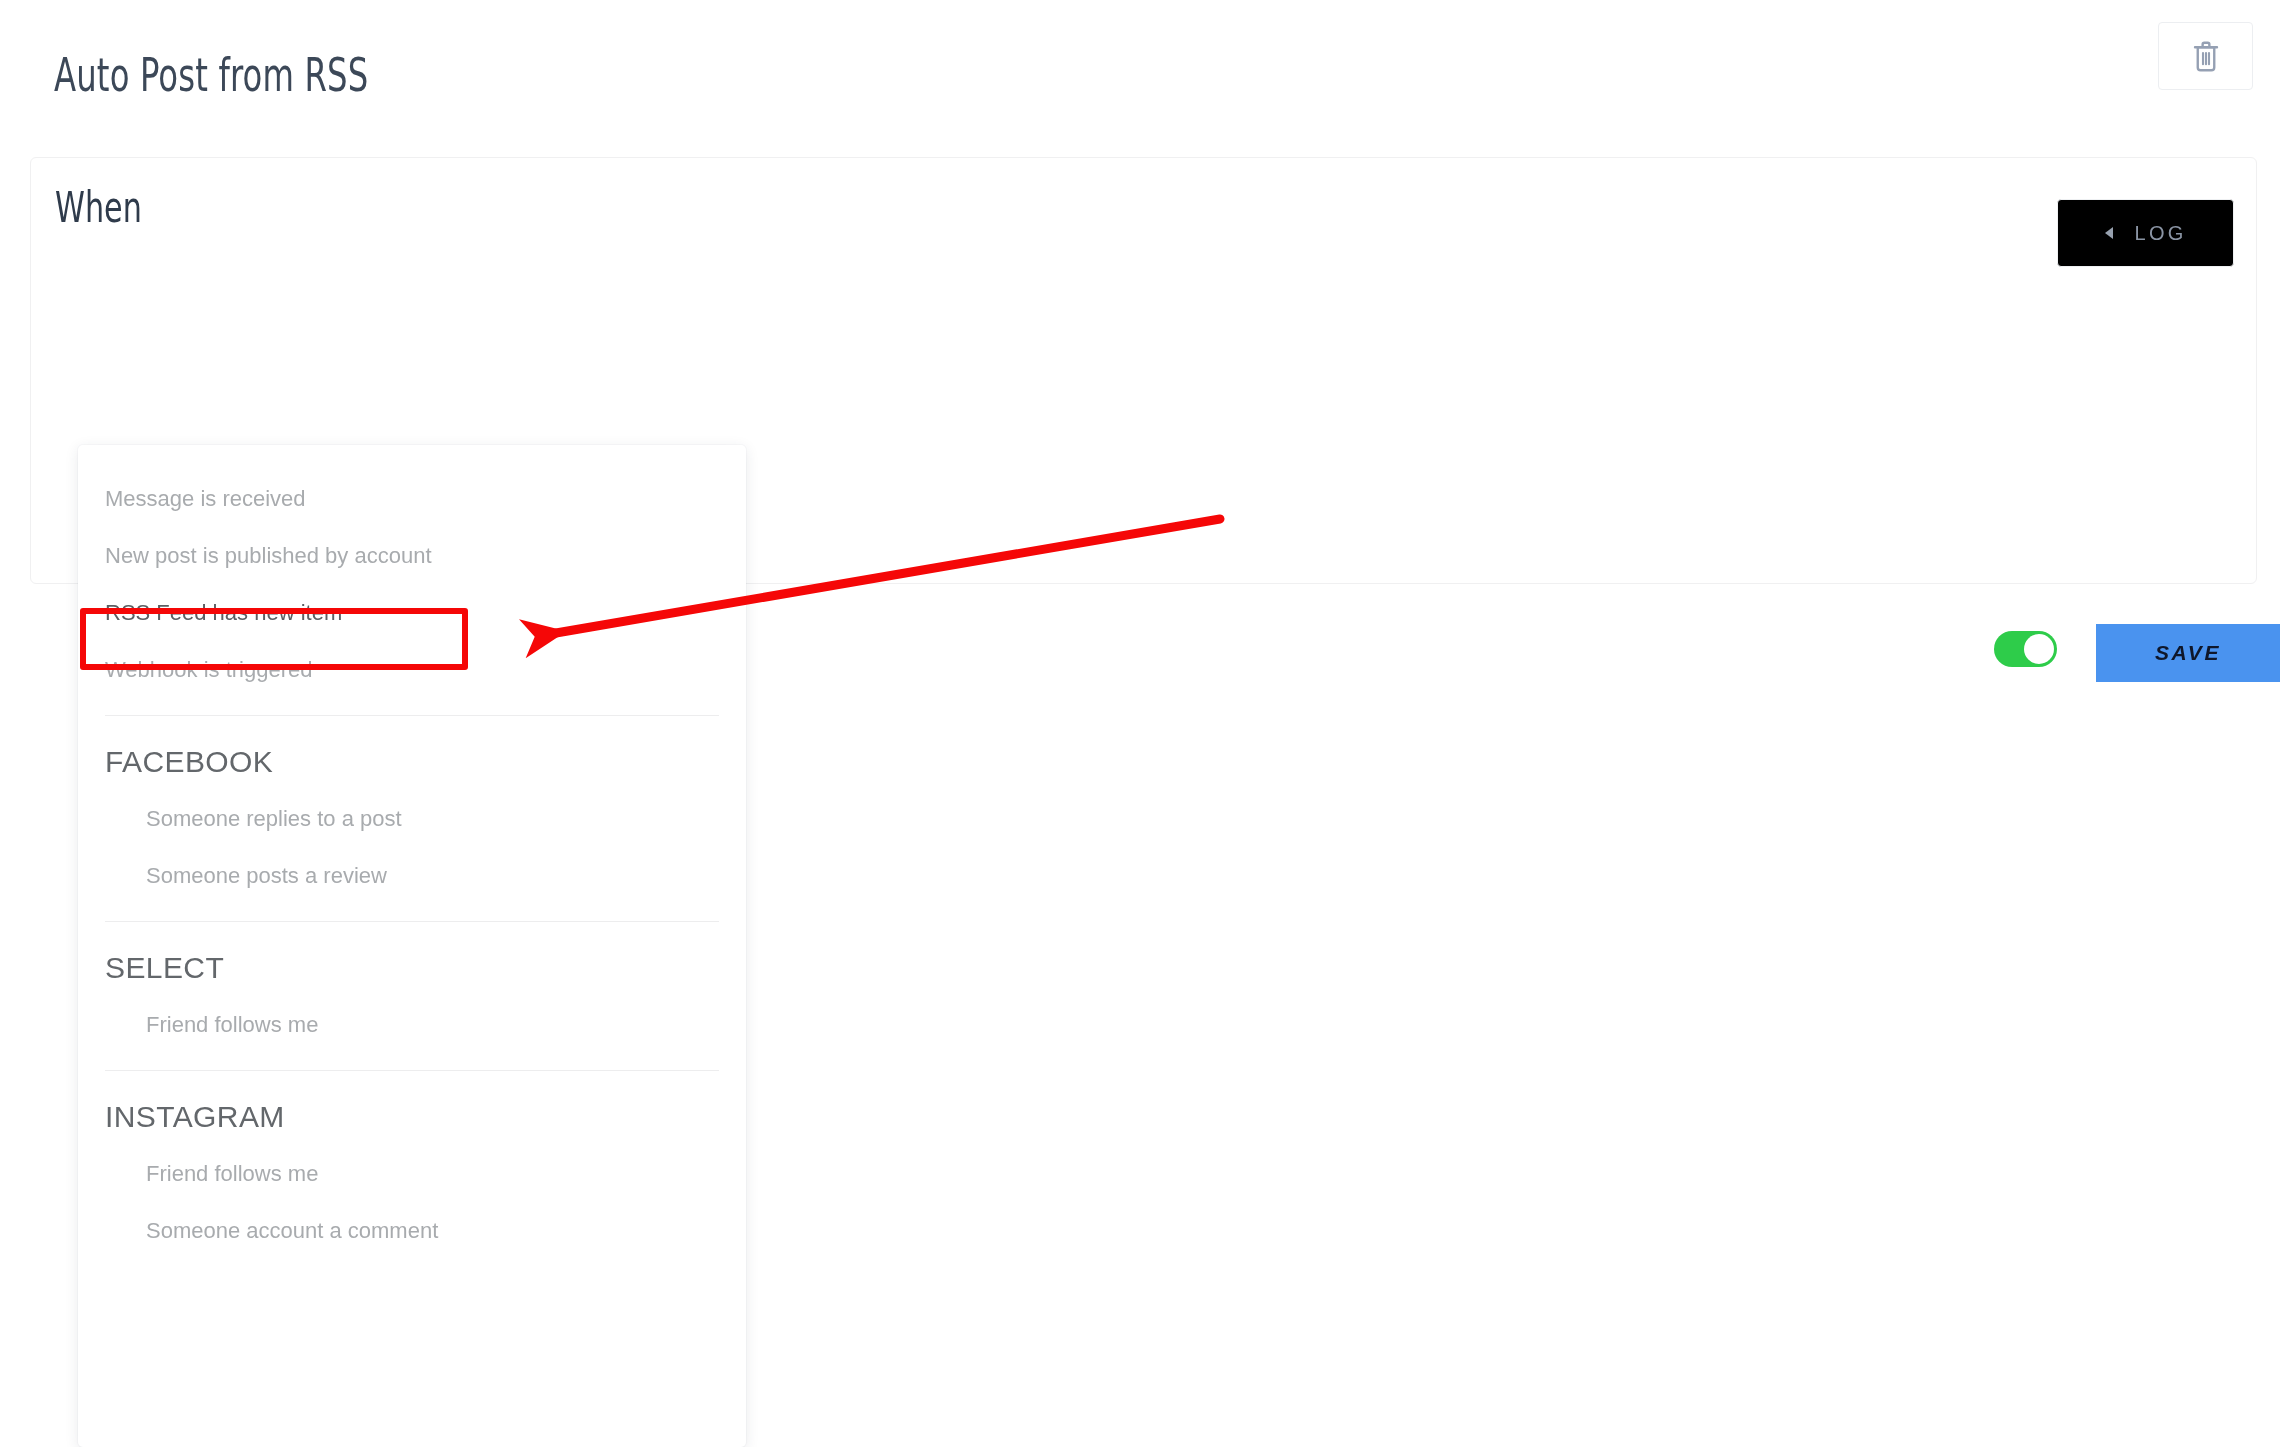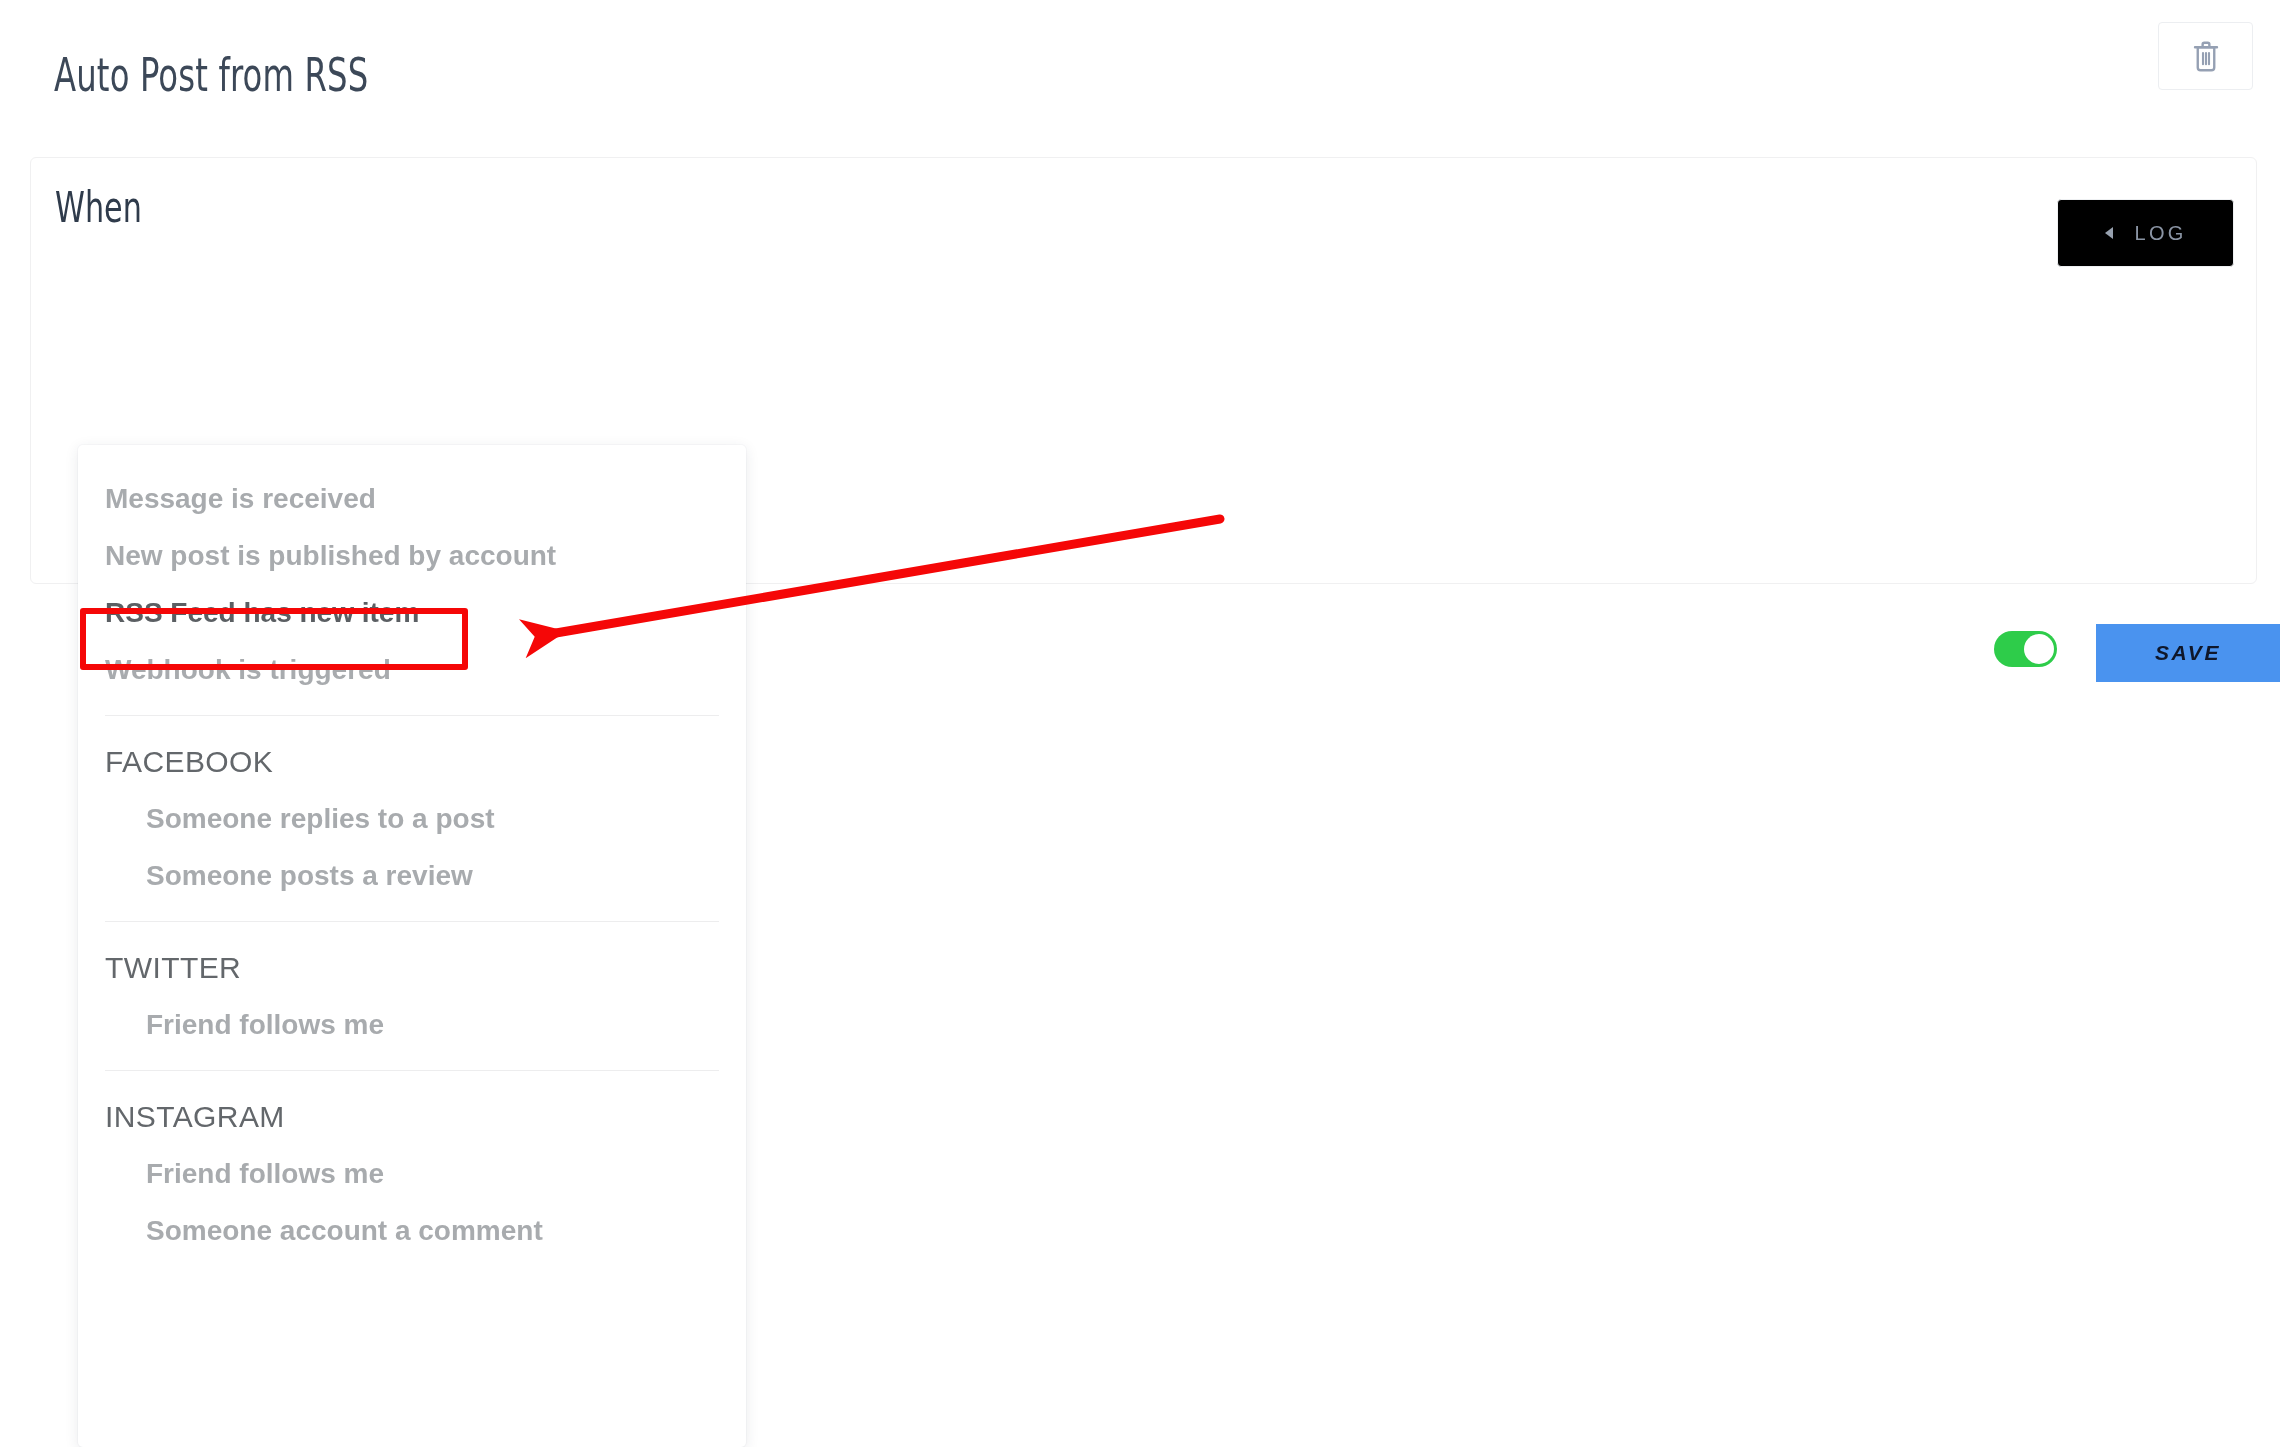--- a/index.html
+++ b/index.html
@@ -183,23 +183,23 @@
     border-radius: 5px;
     box-shadow: 0 3px 14px rgba(40,50,70,0.10), 0 0 0 1px rgba(40,50,70,0.025);
     overflow: hidden;
     box-sizing: border-box;
   }
   .dd-item {
     position: relative;
     height: 47px;
     line-height: 47px;
     padding-left: 27px;
-    font-size: 28px;
+    font-size: 22px;
     color: #a8abae;
-    font-weight: 700;
+    font-weight: 400;
     white-space: nowrap;
     cursor: pointer;
   }
   .dd-item.sub { padding-left: 68px; }
   .dd-item.highlighted { color: #5b5f63; }
   .dd-group-title {
     position: relative;
     height: 47px;
     line-height: 47px;
     padding-left: 27px;
@@ -287,21 +287,21 @@
   <div class="dd-group-title">FACEBOOK</div>
   <div class="dd-gap-sm"></div>
   <div class="dd-item sub">Someone replies to a post</div>
   <div class="dd-gap-sm"></div>
   <div class="dd-item sub">Someone posts a review</div>
 
   <div class="dd-gap"></div>
   <div class="dd-divider"></div>
   <div class="dd-gap"></div>
 
-  <div class="dd-group-title">TWITTER</div>
+  <div class="dd-group-title">SELECT</div>
   <div class="dd-gap-sm"></div>
   <div class="dd-item sub">Friend follows me</div>
 
   <div class="dd-gap"></div>
   <div class="dd-divider"></div>
   <div class="dd-gap"></div>
 
   <div class="dd-group-title">INSTAGRAM</div>
   <div class="dd-gap-sm"></div>
   <div class="dd-item sub">Friend follows me</div>

